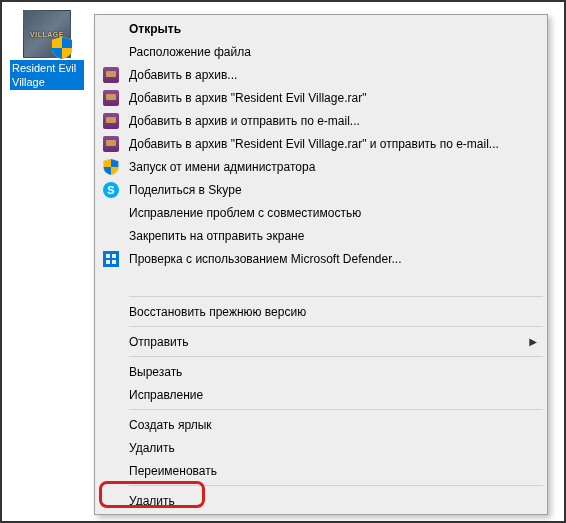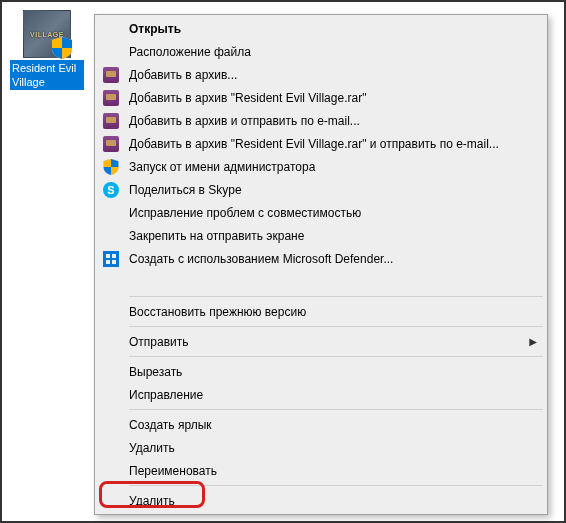--- a/index.html
+++ b/index.html
@@ -227,21 +227,21 @@
 
     <div class="menu-item">
       <span class="menu-icon">
         <span class="defender-icon">
             <div></div>
             <div></div>
             <div></div>
             <div></div>
           </span>
       </span>
-      <span class="menu-label">Создать с использованием Microsoft Defender...</span>
+      <span class="menu-label">Проверка с использованием Microsoft Defender...</span>
     </div>
 
     <div class="menu-item">
       <span class="menu-icon"></span>
     </div>
 
     <div class="separator"></div>
 
     <div class="menu-item">
       <span class="menu-icon"></span>

